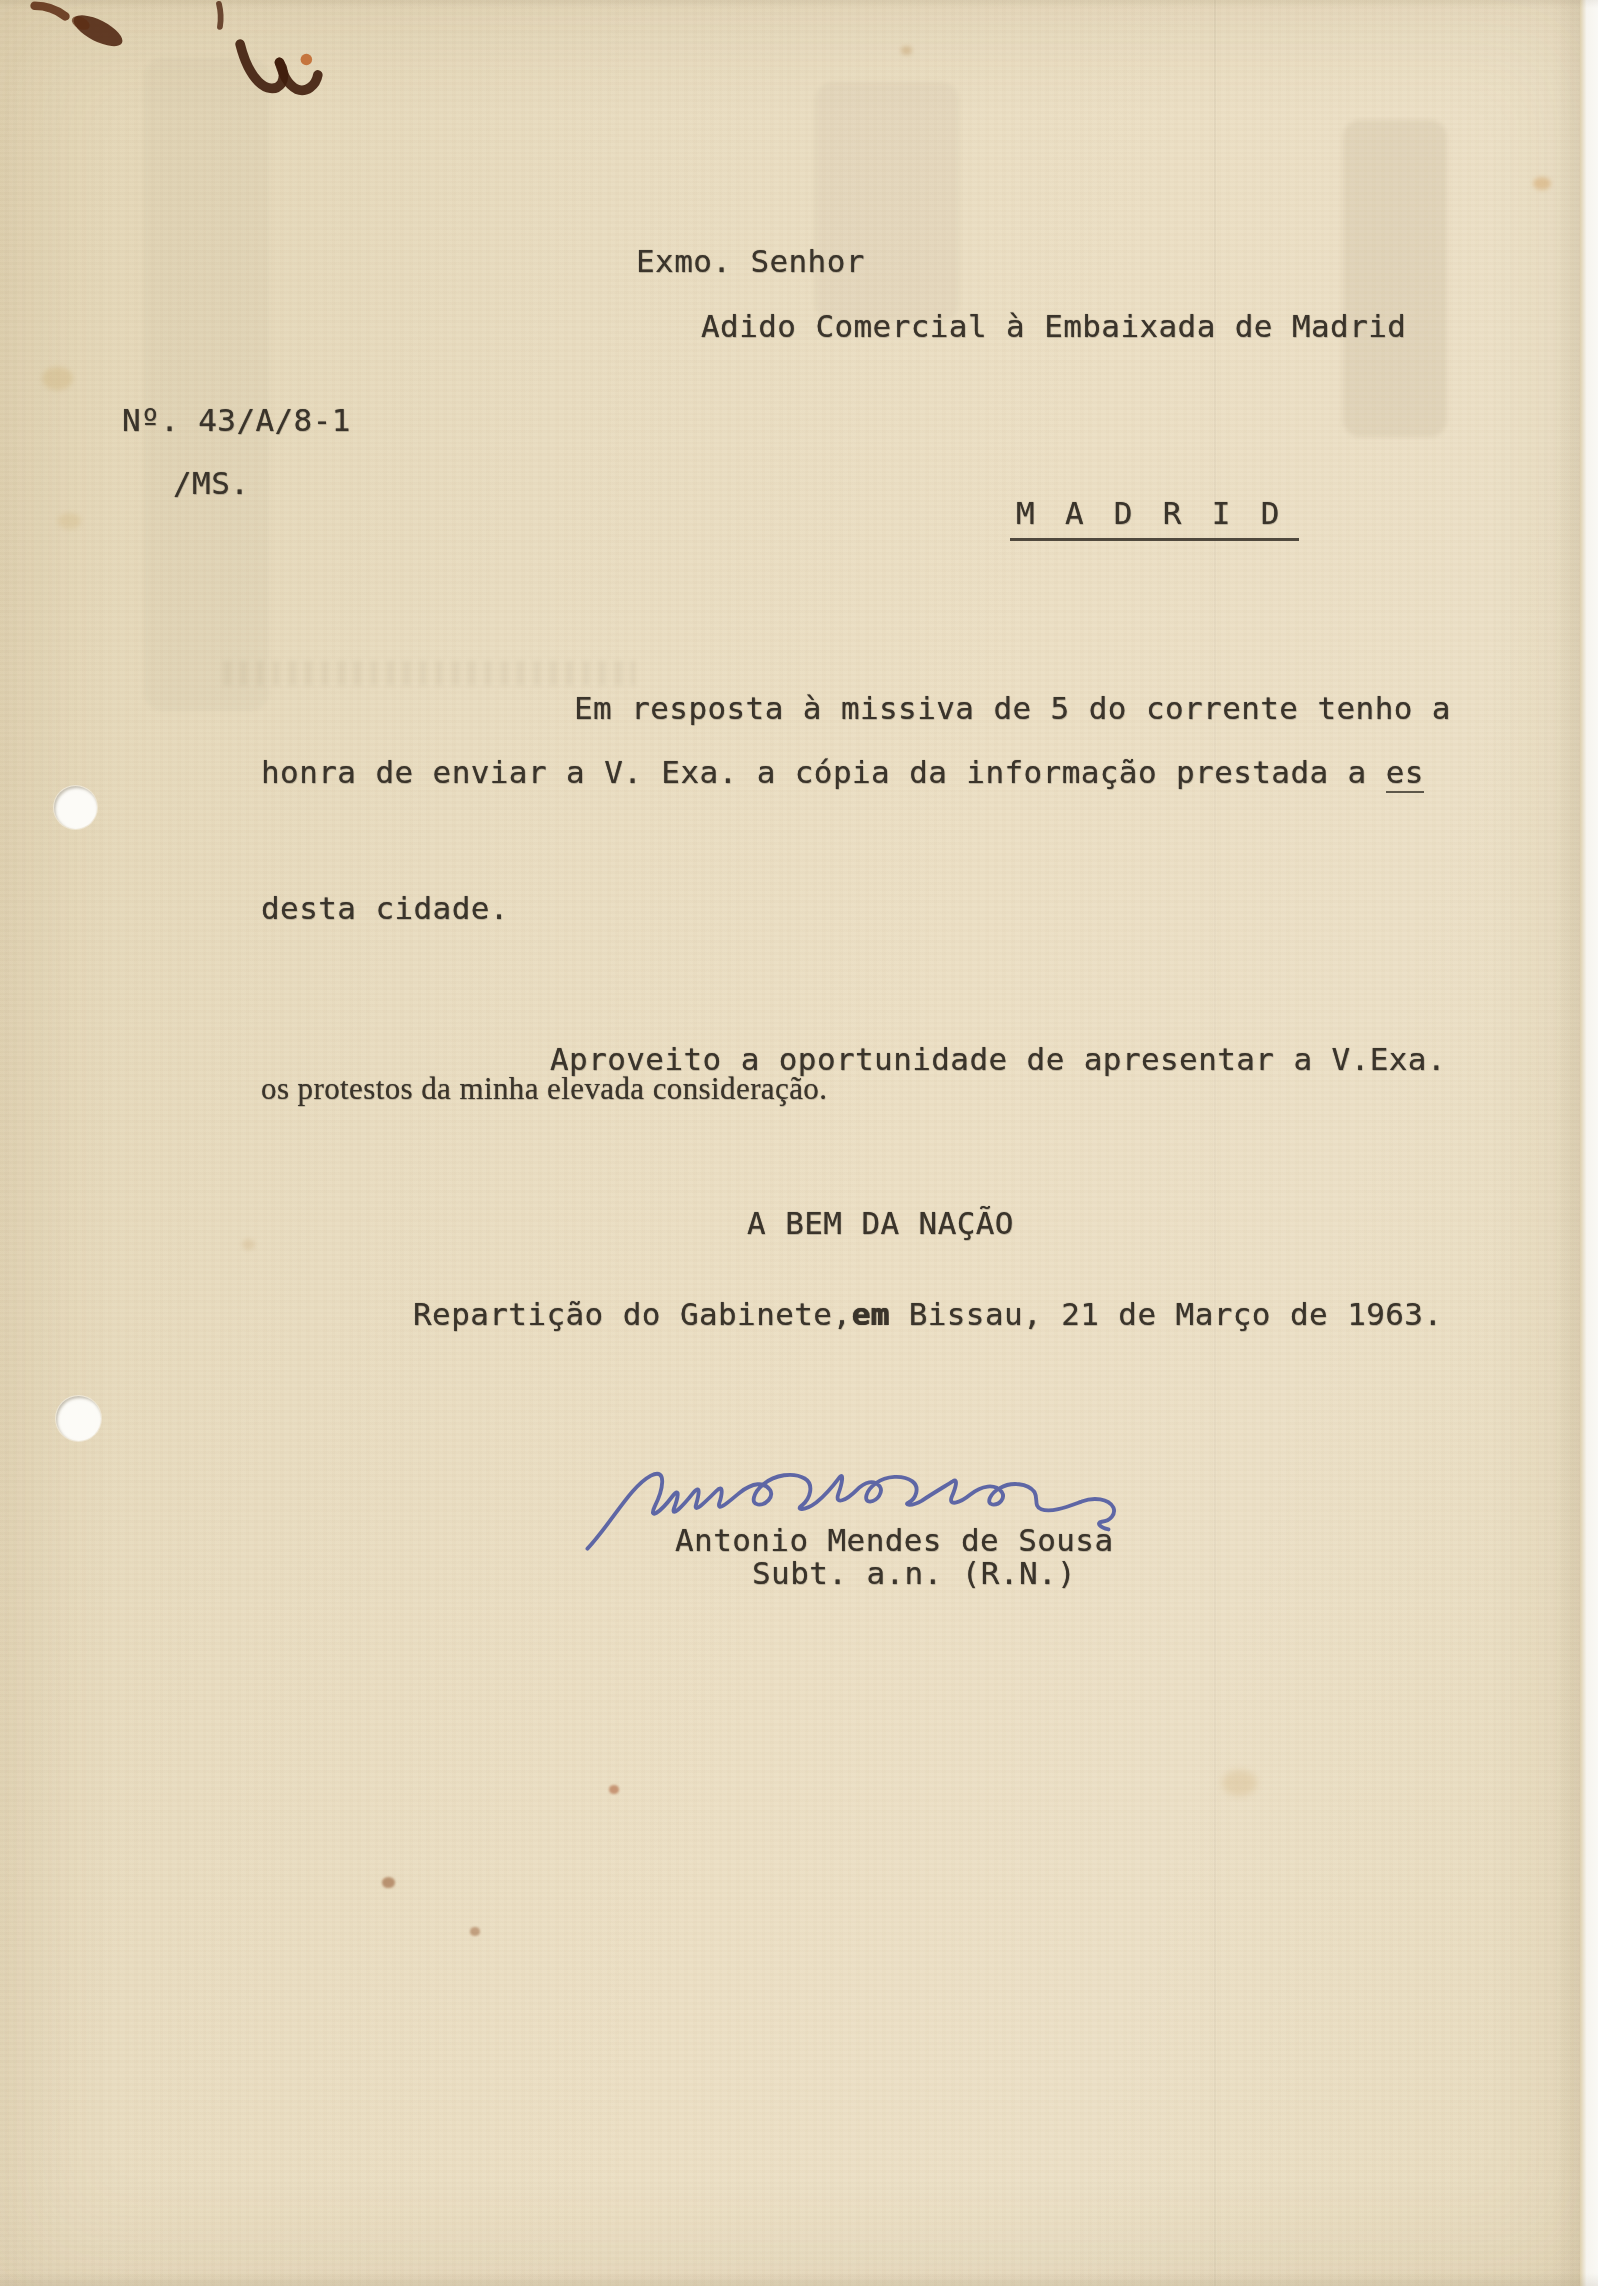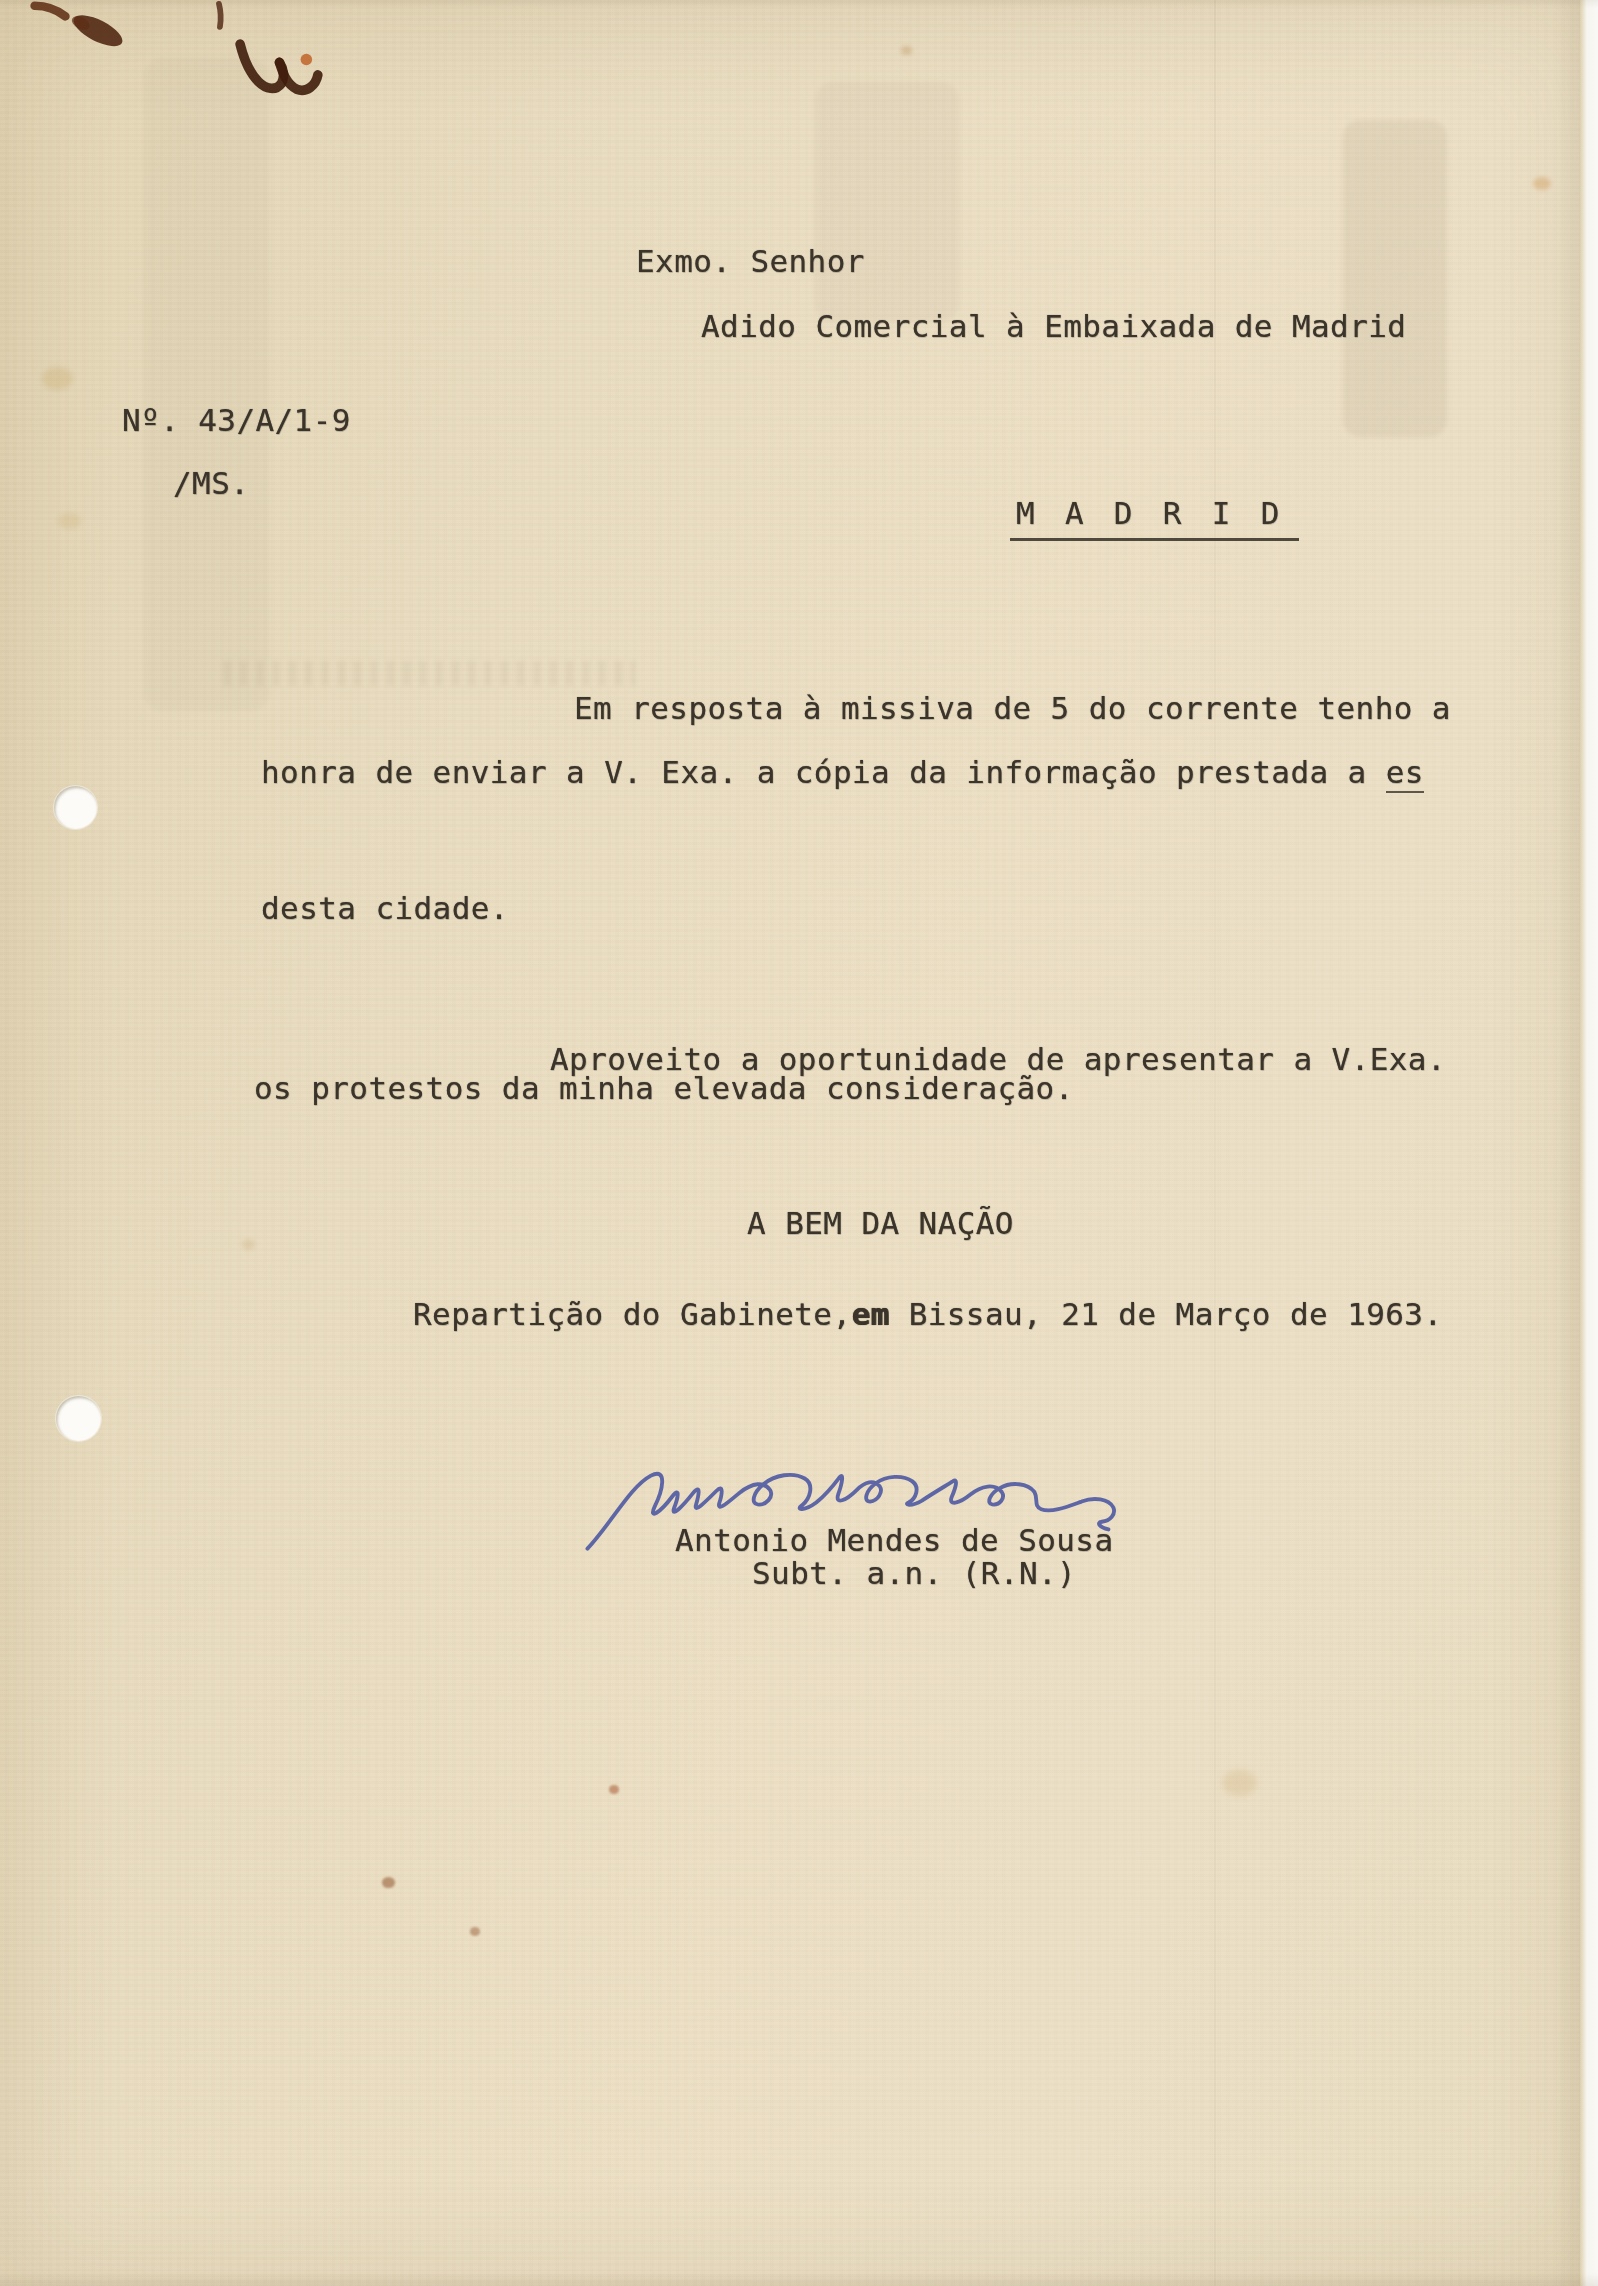--- a/index.html
+++ b/index.html
@@ -93,31 +93,31 @@
   <div class="stain" style="left:470px;top:1927px;width:9.6px;height:8.6px;background:#8a4a22;opacity:.42;filter:blur(1px);"></div>
   <div class="stain" style="left:609px;top:1785px;width:9.6px;height:8.6px;background:#9c4018;opacity:.45;filter:blur(1px);"></div>
   <div class="stain" style="left:1222px;top:1770px;width:35px;height:26px;background:#c49a58;opacity:.2;filter:blur(3.8px);"></div>
   <div class="stain" style="left:901px;top:46px;width:10.6px;height:8.6px;background:#b08040;opacity:.3;filter:blur(1.9px);"></div>
   <div class="stain" style="left:1533px;top:177px;width:18px;height:13.4px;background:#c98a3e;opacity:.33;filter:blur(1.9px);"></div>
   <div class="stain" style="left:242px;top:1239px;width:13.4px;height:10.6px;background:#b08040;opacity:.15;filter:blur(1.9px);"></div>
 
   <span class="tw" style="left:636px;top:244px;">Exmo. Senhor</span>
   <span class="tw" style="left:701px;top:309px;">Adido Comercial à Embaixada de Madrid</span>
 
-  <span class="tw" style="left:122px;top:403px;">Nº. 43/A/1-9</span>
+  <span class="tw" style="left:122px;top:403px;">Nº. 43/A/8-1</span>
   <span class="tw" style="left:173px;top:466px;">/MS.</span>
 
   <span class="tw madrid" style="left:1016px;top:480px;">M A D R I D</span>
 
   <span class="tw" style="left:550px;top:691px;margin-left:24px;">Em resposta à missiva de 5 do corrente tenho a</span>
   <span class="tw" style="left:261px;top:755px;"><span>honra de enviar a V. Exa. a cópia da informação prestada a </span><span class="u">es</span></span>
   <span class="tw" style="left:261px;top:891px;">desta cidade.</span>
 
   <span class="tw" style="left:550px;top:1010px;margin-top:32px;">Aproveito a oportunidade de apresentar a V.Exa.</span>
-  <span class="tw" style="left:254px;top:1071px;">os protestos da minha elevada consideração.</span>
+  <span class="tw" style="left:261px;top:1071px;font-family:Liberation Serif, serif;">os protestos da minha elevada consideração.</span>
 
   <span class="tw" style="left:747px;top:1206px;">A BEM DA NAÇÃO</span>
 
   <span class="tw" style="left:413px;top:1297px;"><span>Repartição do Gabinete,</span><span class="emph">em</span><span> Bissau, 21 de Março de 1963.</span></span>
 
 
   <svg style="left:574px;top:1441px;" width="596" height="125" viewBox="0 0 620 130">
     <path d="M14,112 C40,84 58,48 80,36 C98,27 92,52 84,68 C77,83 90,74 102,58
              C111,46 108,60 104,70 C101,80 113,68 124,54 C132,44 130,56 127,66
              C124,76 136,64 148,52 C156,44 154,56 151,65 C149,74 160,64 172,54

